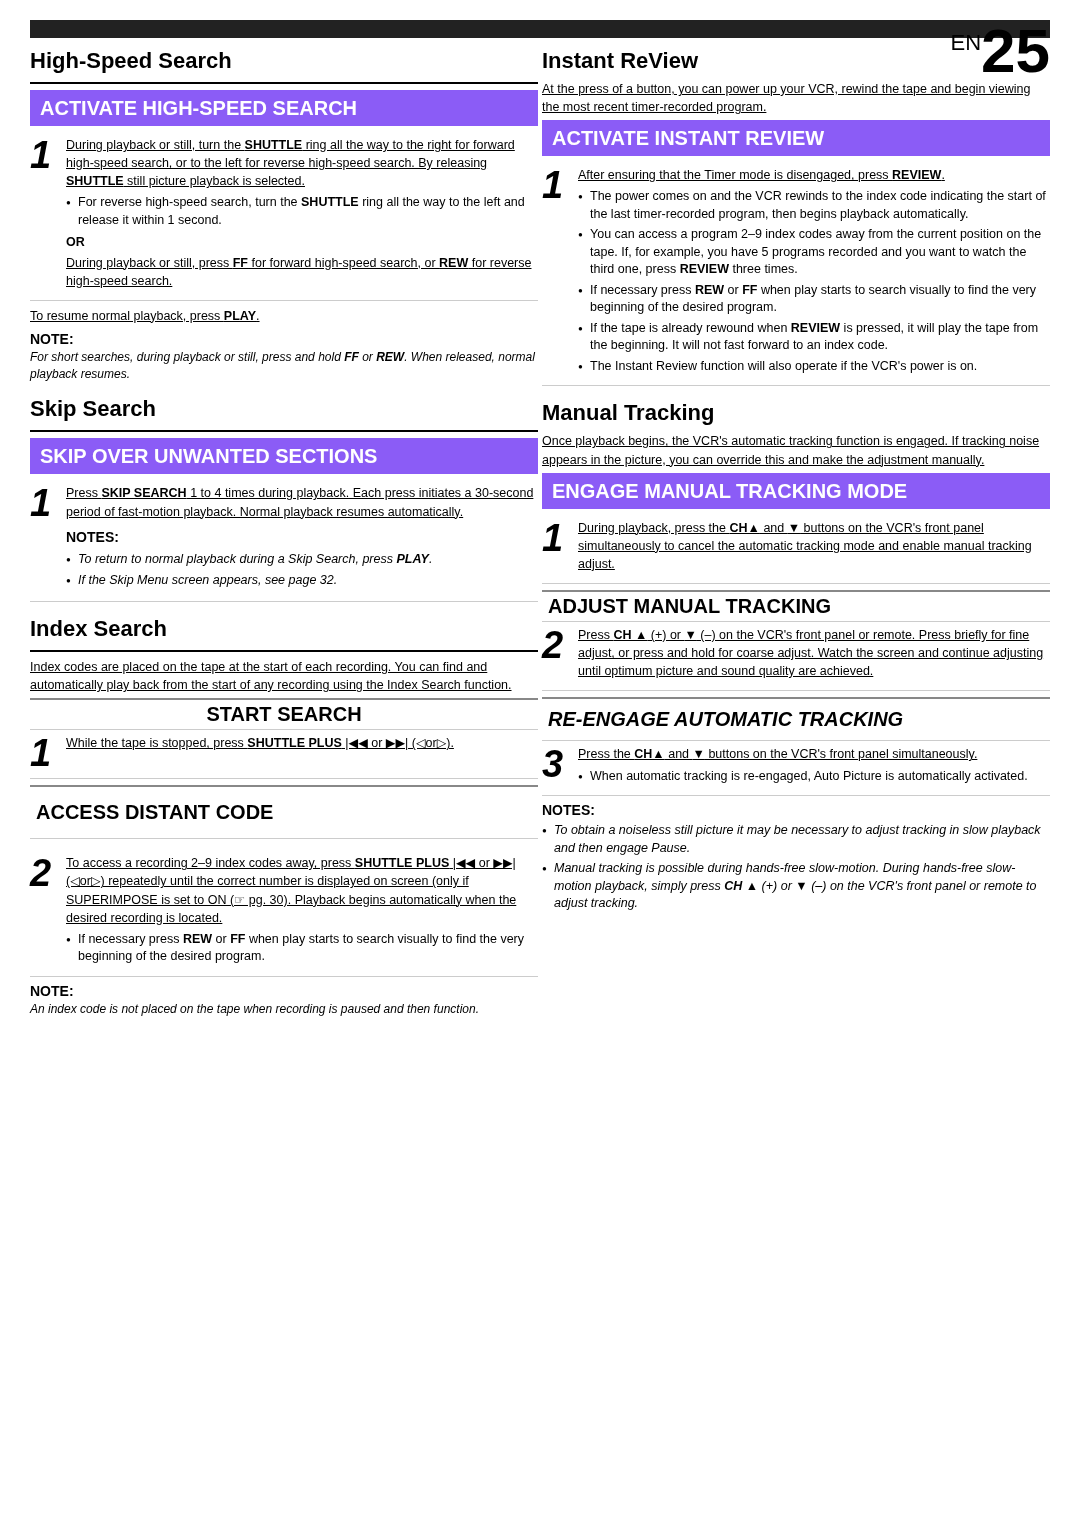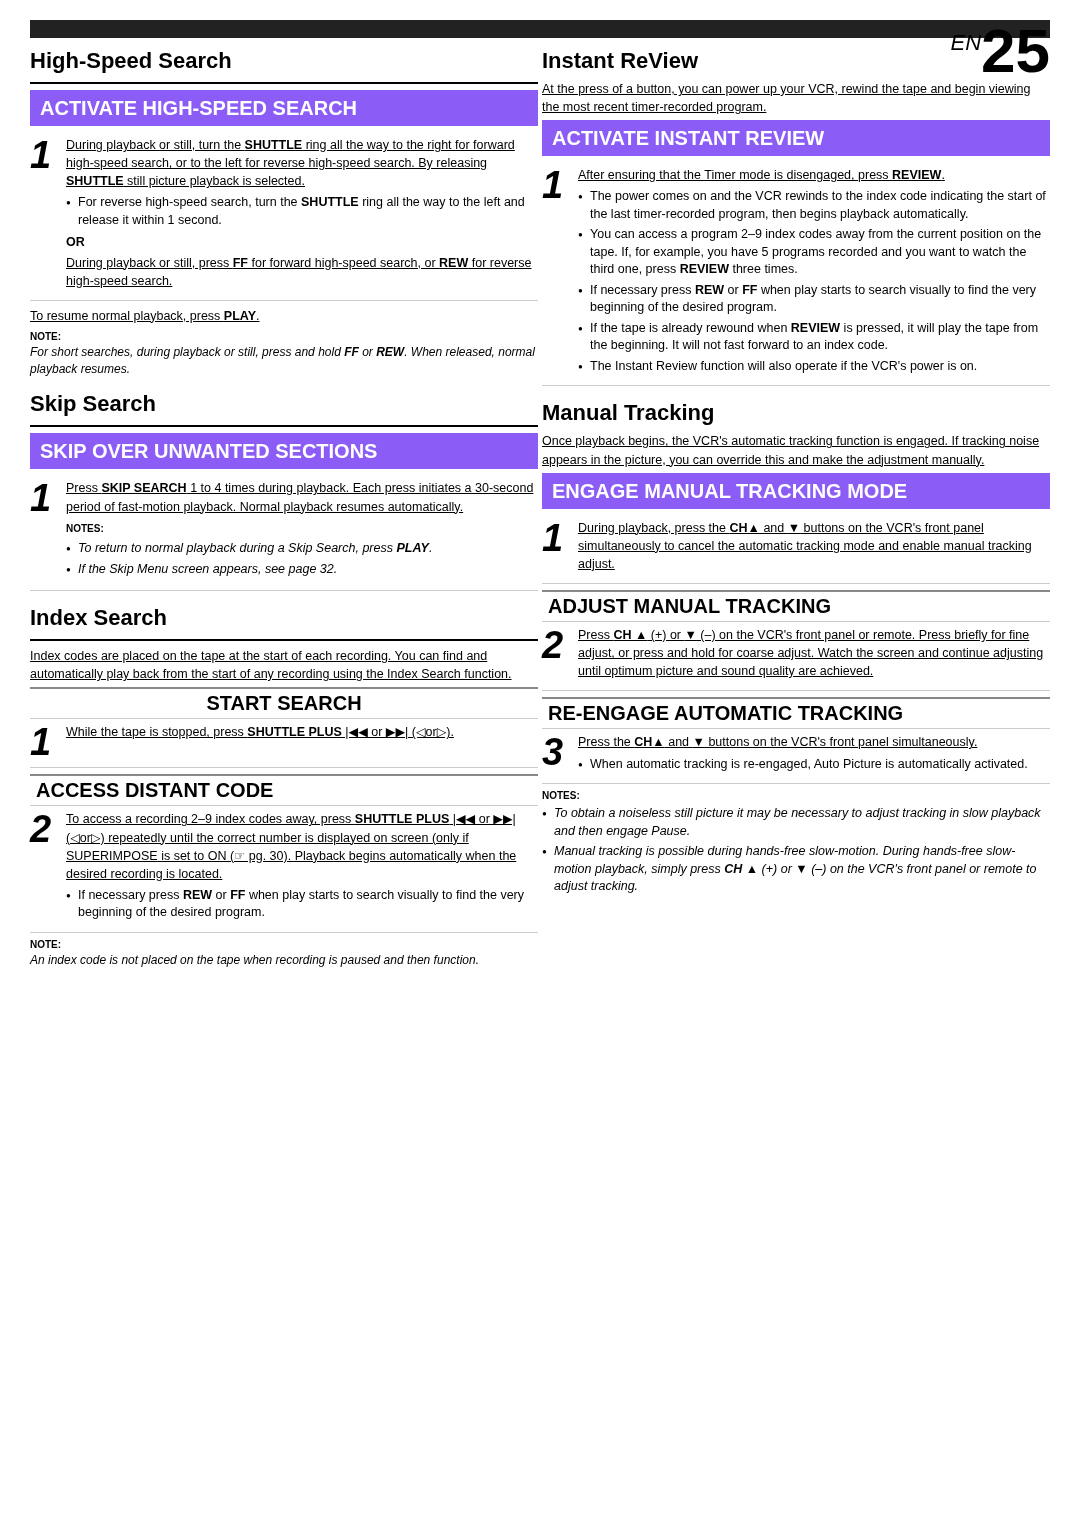--- a/index.html
+++ b/index.html
@@ -26,21 +26,20 @@
       position: absolute;
       top: 20px;
       right: 30px;
       font-size: 62px;
       font-weight: bold;
       color: #000;
       line-height: 1;
     }
     .page-number-area .en-label {
       font-size: 22px;
-      font-style: italic;
       vertical-align: super;
       font-weight: normal;
     }
 
     
     .main-layout {
       display: flex;
       gap: 4px;
       margin-top: 10px;
     }
@@ -110,21 +109,21 @@
     .or-text {
       font-weight: bold;
       margin: 4px 0 2px 0;
     }
 
     
     .note-section {
       margin: 6px 0;
     }
     .note-label {
-      font-size: 10px;
+      font-size: 14px;
       font-weight: bold;
       text-transform: uppercase;
       margin-bottom: 2px;
     }
     .note-label.notes-plural::after {
       content: "S:";
     }
     .note-label.note-singular::after {
       content: ":";
     }
@@ -245,21 +244,21 @@
         <div style="font-size:20px; font-weight:bold; text-transform:uppercase;">START SEARCH</div>
       </div>
 
       <div class="step-content">
         <div class="step-number">1</div>
         <div class="step-content-inner">
           <p class="normal-text">While the tape is stopped, press <b>SHUTTLE PLUS</b> |◀◀ or ▶▶| (◁or▷).</p>
         </div>
       </div>
 
-      <div style="border-top: 2px solid #888; border-bottom: 1px solid #ccc; padding: 3px 6px; margin-bottom: 4px;">
+      <div style="border-top: 2px solid #888; border-bottom: 1px solid #ccc; padding: 14px 6px; margin-bottom: 15px;">
         <div style="font-size:20px; font-weight:bold; text-transform:uppercase;">ACCESS DISTANT CODE</div>
       </div>
 
       <div class="step-content">
         <div class="step-number">2</div>
         <div class="step-content-inner">
           <p class="normal-text">To access a recording 2–9 index codes away, press <b>SHUTTLE PLUS</b> |◀◀ or ▶▶| (◁or▷) repeatedly until the correct number is displayed on screen (only if SUPERIMPOSE is set to ON (☞ pg. 30). Playback begins automatically when the desired recording is located.</p>
           <ul class="bullet-list">
             <li>If necessary press <b>REW</b> or <b>FF</b> when play starts to search visually to find the very beginning of the desired program.</li>
           </ul>
@@ -318,21 +317,21 @@
         <div style="font-size:20px; font-weight:bold; text-transform:uppercase;">ADJUST MANUAL TRACKING</div>
       </div>
 
       <div class="step-content">
         <div class="step-number">2</div>
         <div class="step-content-inner">
           <p class="normal-text">Press <b>CH ▲</b> (+) or <b>▼</b> (–) on the VCR's front panel or remote. Press briefly for fine adjust, or press and hold for coarse adjust. Watch the screen and continue adjusting until optimum picture and sound quality are achieved.</p>
         </div>
       </div>
 
-      <div style="border-top: 2px solid #888; border-bottom: 1px solid #ccc; padding: 3px 6px; margin-bottom: 4px;">
+      <div style="border-top: 2px solid #888; border-bottom: 1px solid #ccc; padding: 9px 6px; margin-bottom: 4px; font-style: italic;">
         <div style="font-size:20px; font-weight:bold; text-transform:uppercase;">RE-ENGAGE AUTOMATIC TRACKING</div>
       </div>
 
       <div class="step-content">
         <div class="step-number">3</div>
         <div class="step-content-inner">
           <p class="normal-text">Press the <b>CH▲</b> and <b>▼</b> buttons on the VCR's front panel simultaneously.</p>
           <ul class="bullet-list">
             <li>When automatic tracking is re-engaged, Auto Picture is automatically activated.</li>
           </ul>

